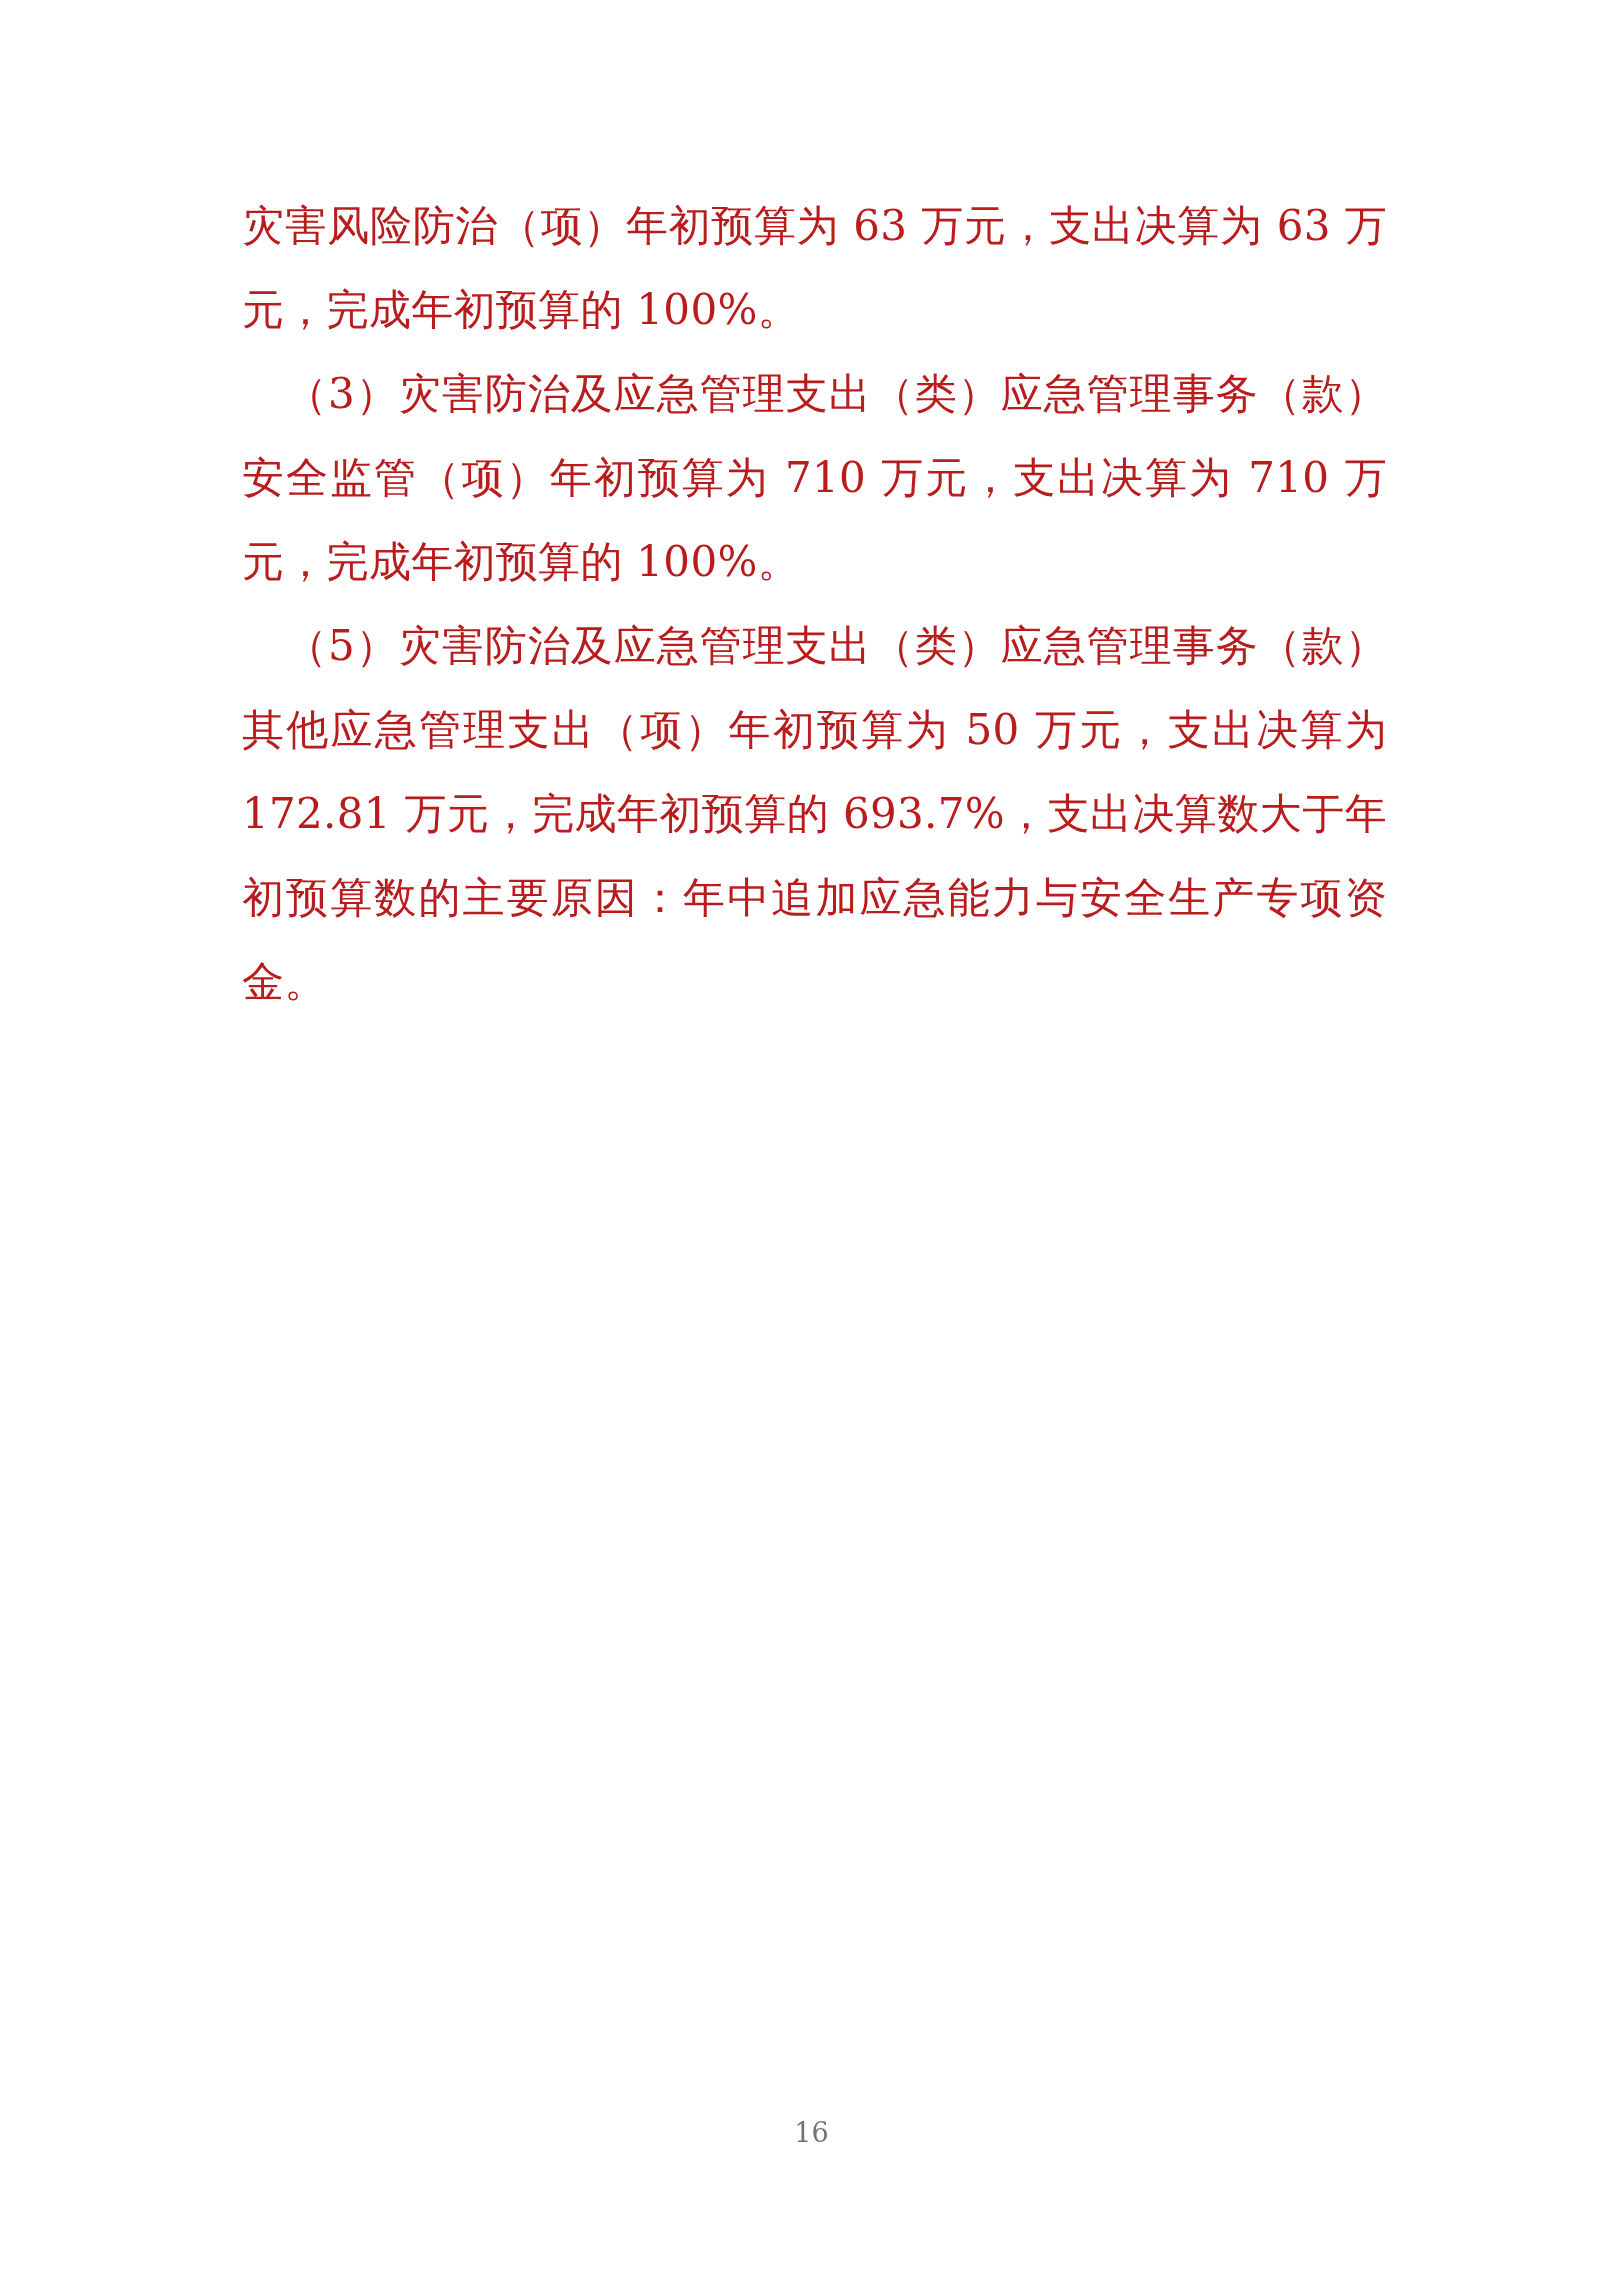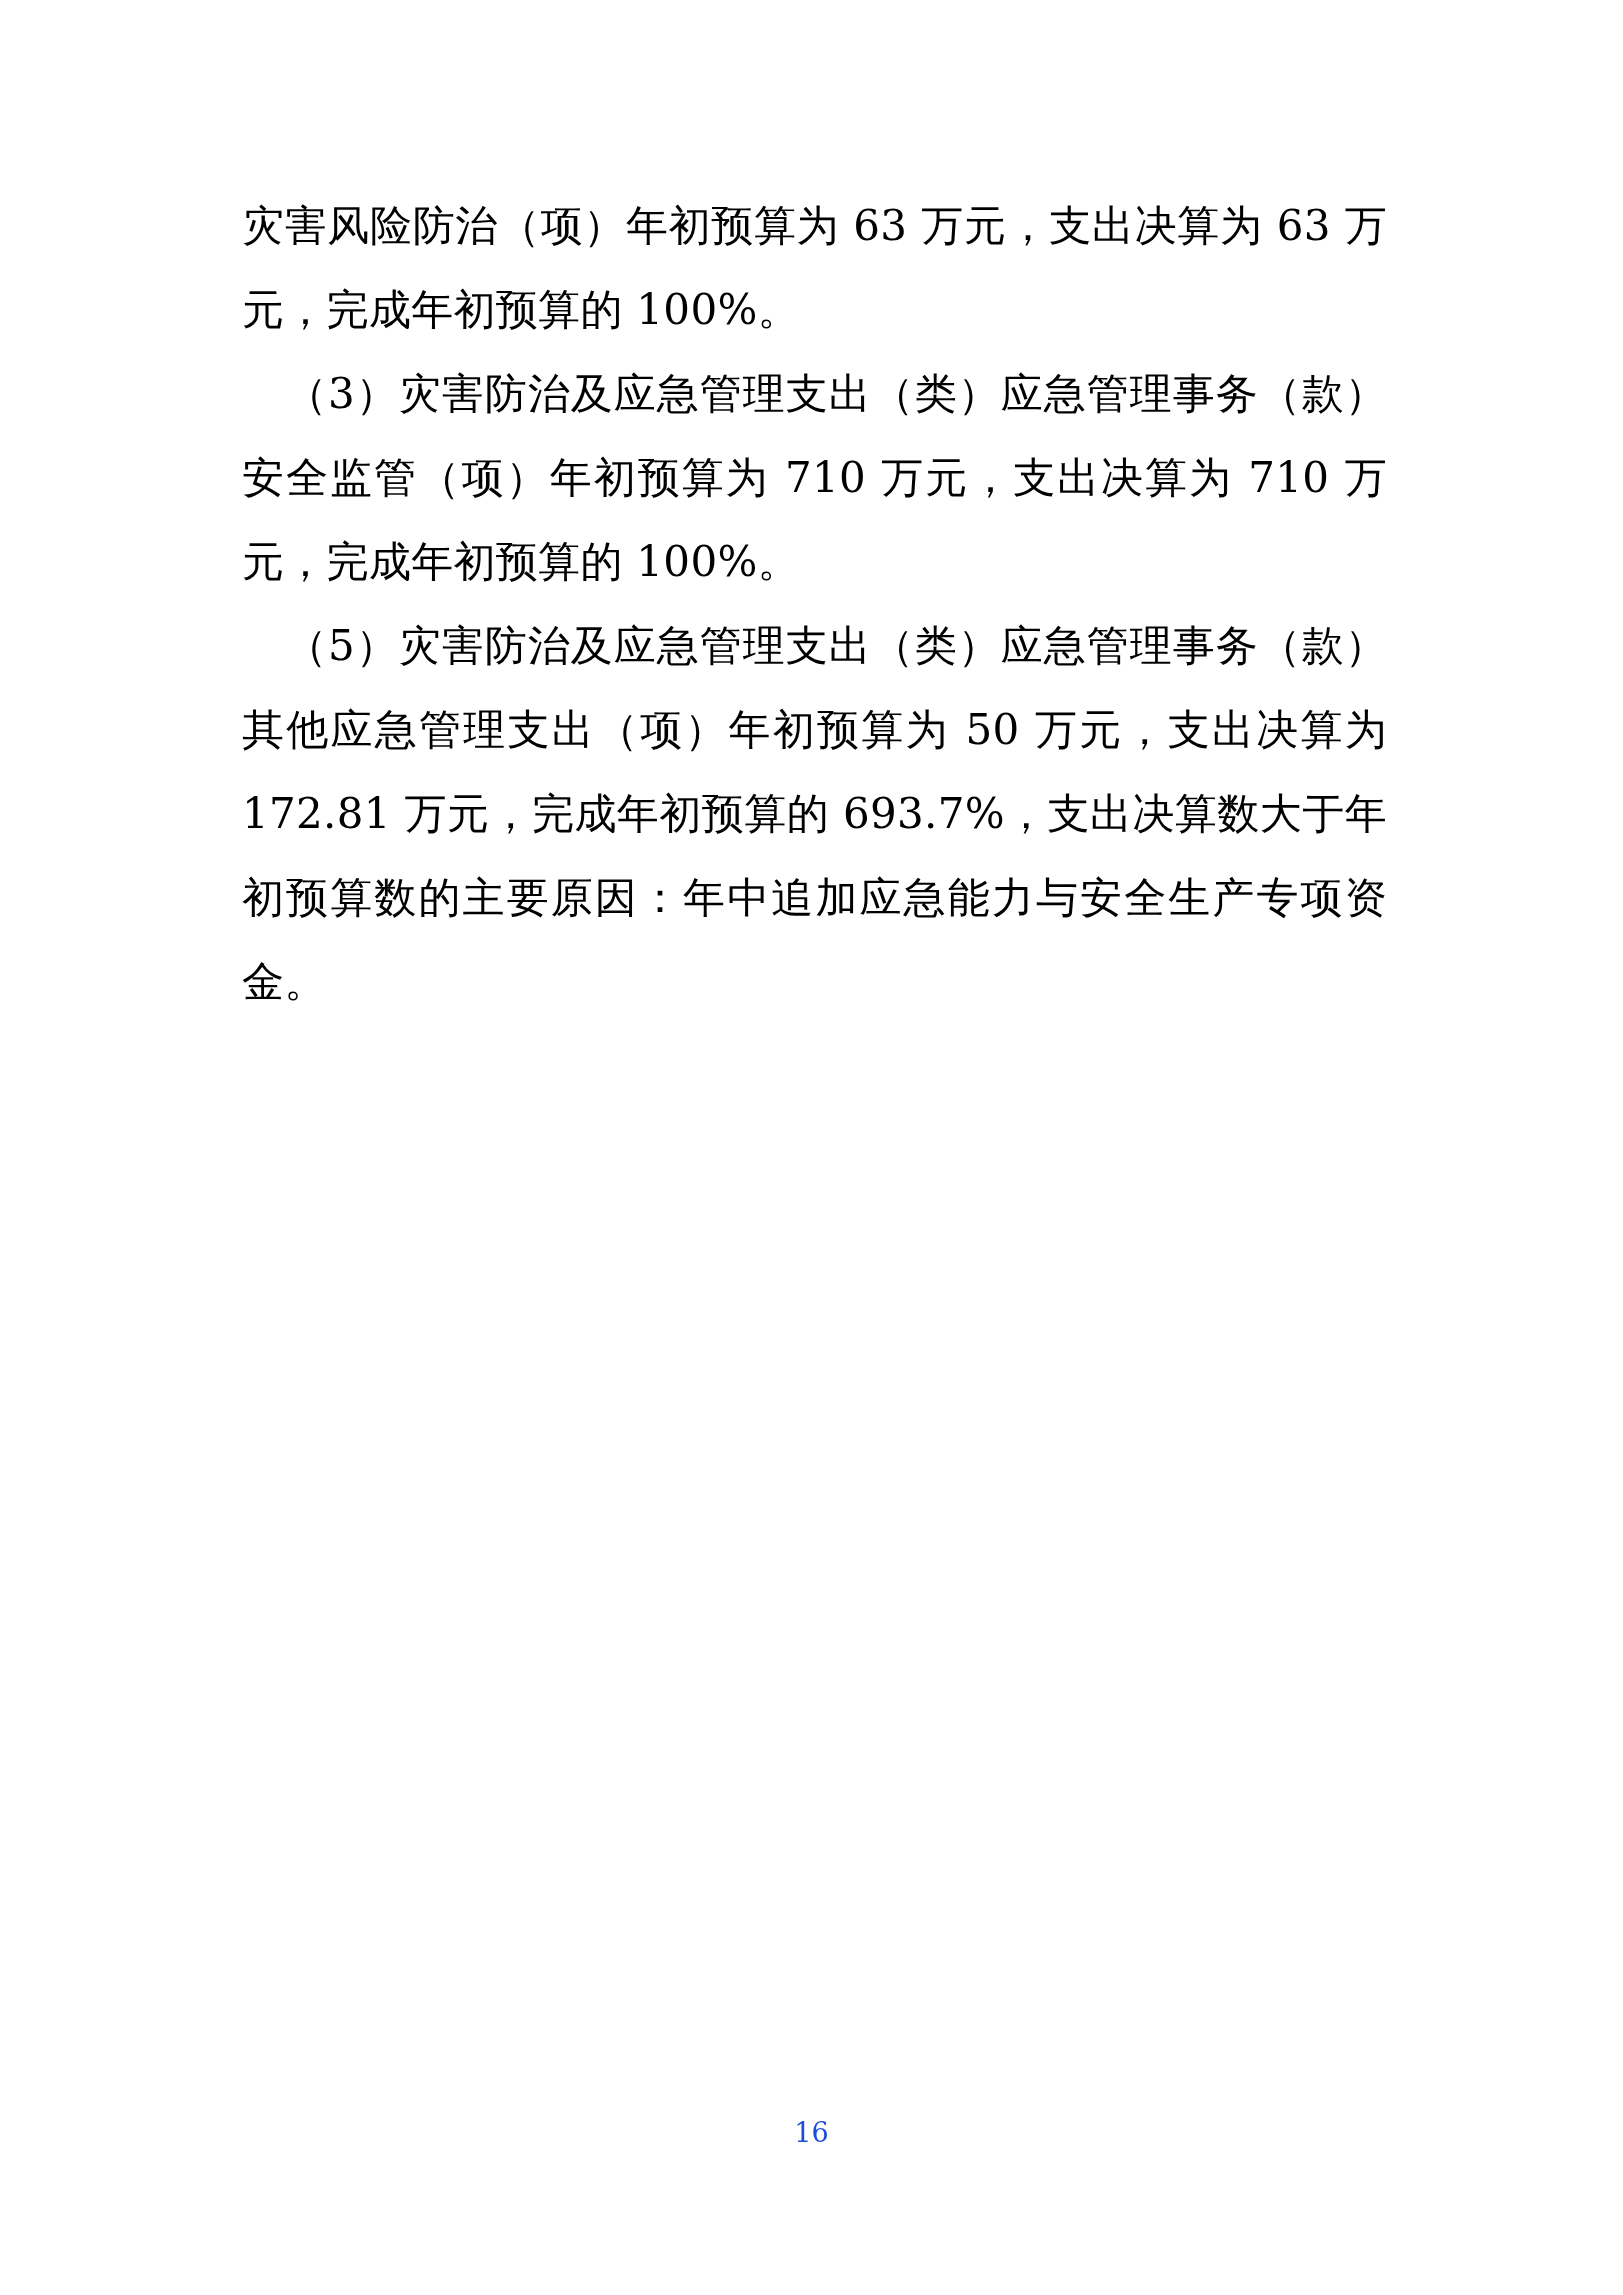--- a/index.html
+++ b/index.html
@@ -27,35 +27,35 @@
   }
   .para {
     font-size: 42px;
     line-height: 84px;
     letter-spacing: 0.3px;
     text-align: justify;
     text-justify: inter-ideograph;
     margin: 0 0 0 0;
     font-family: "DejaVu Serif", "Liberation Serif", serif;
     font-weight: 400;
-    color: #000000;
+    color: #b91c1c;
     white-space: pre-wrap;
   }
   .para.indent {
     text-indent: 0;
   }
   .page-number {
     position: absolute;
     left: 0;
     top: 2117px;
     width: 1623px;
     text-align: center;
     font-size: 27px;
     font-family: "DejaVu Serif", "Liberation Serif", serif;
-    color: #1d4ed8;
+    color: #737373;
   }
 </style>
 </head>
 <body>
 
 <div class="page">
   <div class="content">
     <p class="para">灾害风险防治（项）年初预算为 63 万元，支出决算为 63 万元，完成年初预算的 100%。</p>
     <p class="para indent">　（3）灾害防治及应急管理支出（类）应急管理事务（款）安全监管（项）年初预算为 710 万元，支出决算为 710 万元，完成年初预算的 100%。</p>
     <p class="para indent">　（5）灾害防治及应急管理支出（类）应急管理事务（款）其他应急管理支出（项）年初预算为 50 万元，支出决算为 172.81 万元，完成年初预算的 693.7%，支出决算数大于年初预算数的主要原因：年中追加应急能力与安全生产专项资金。</p>

